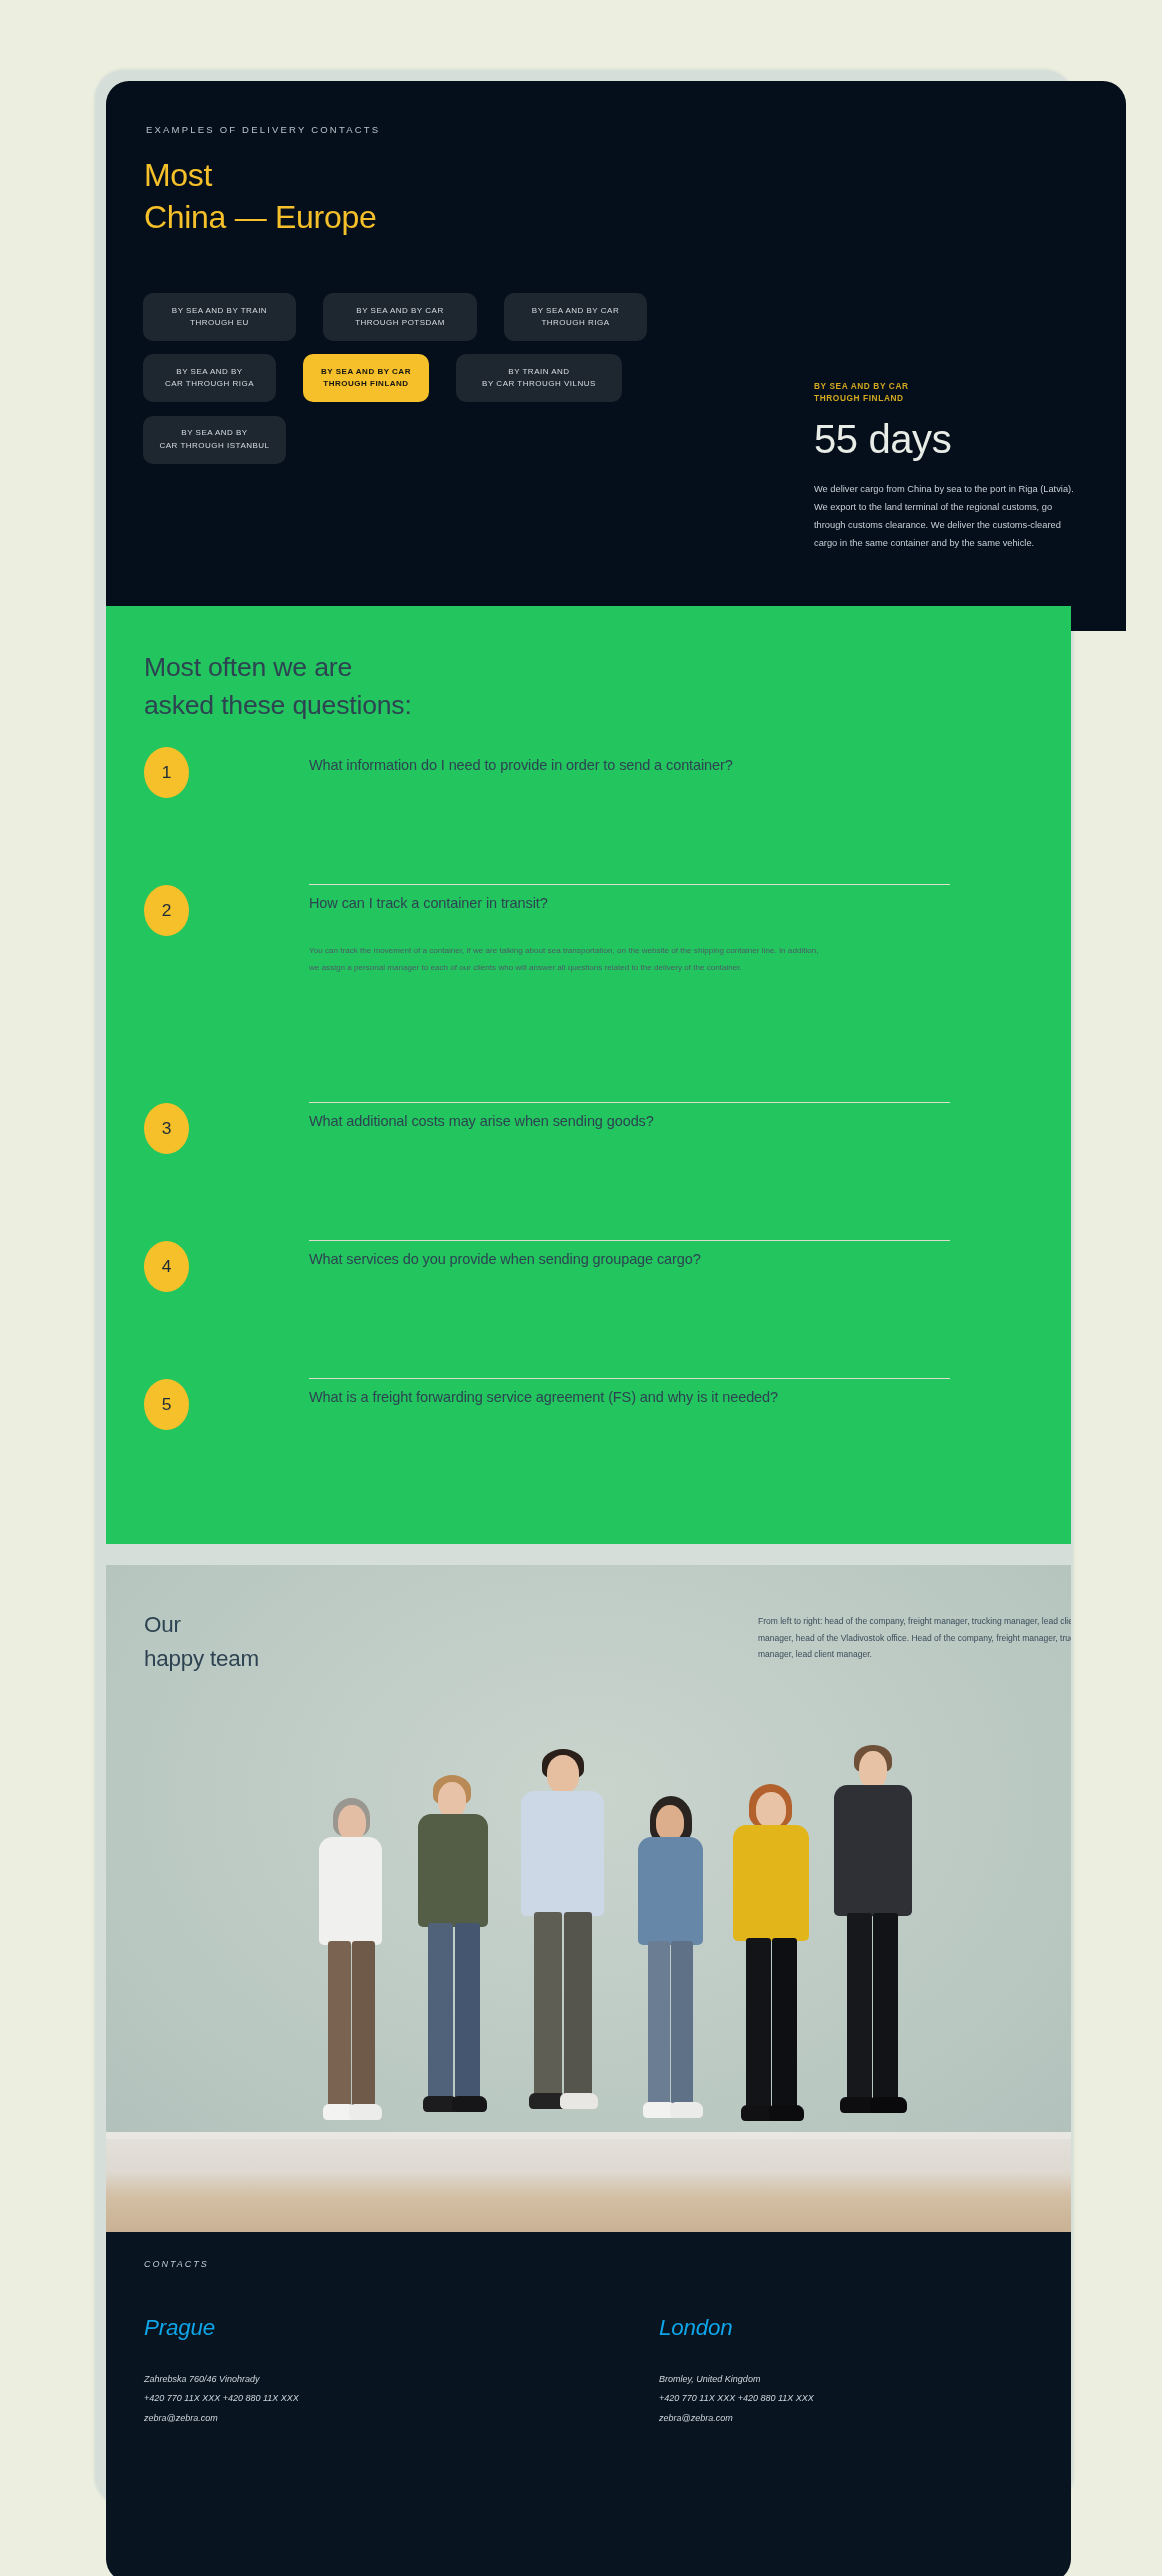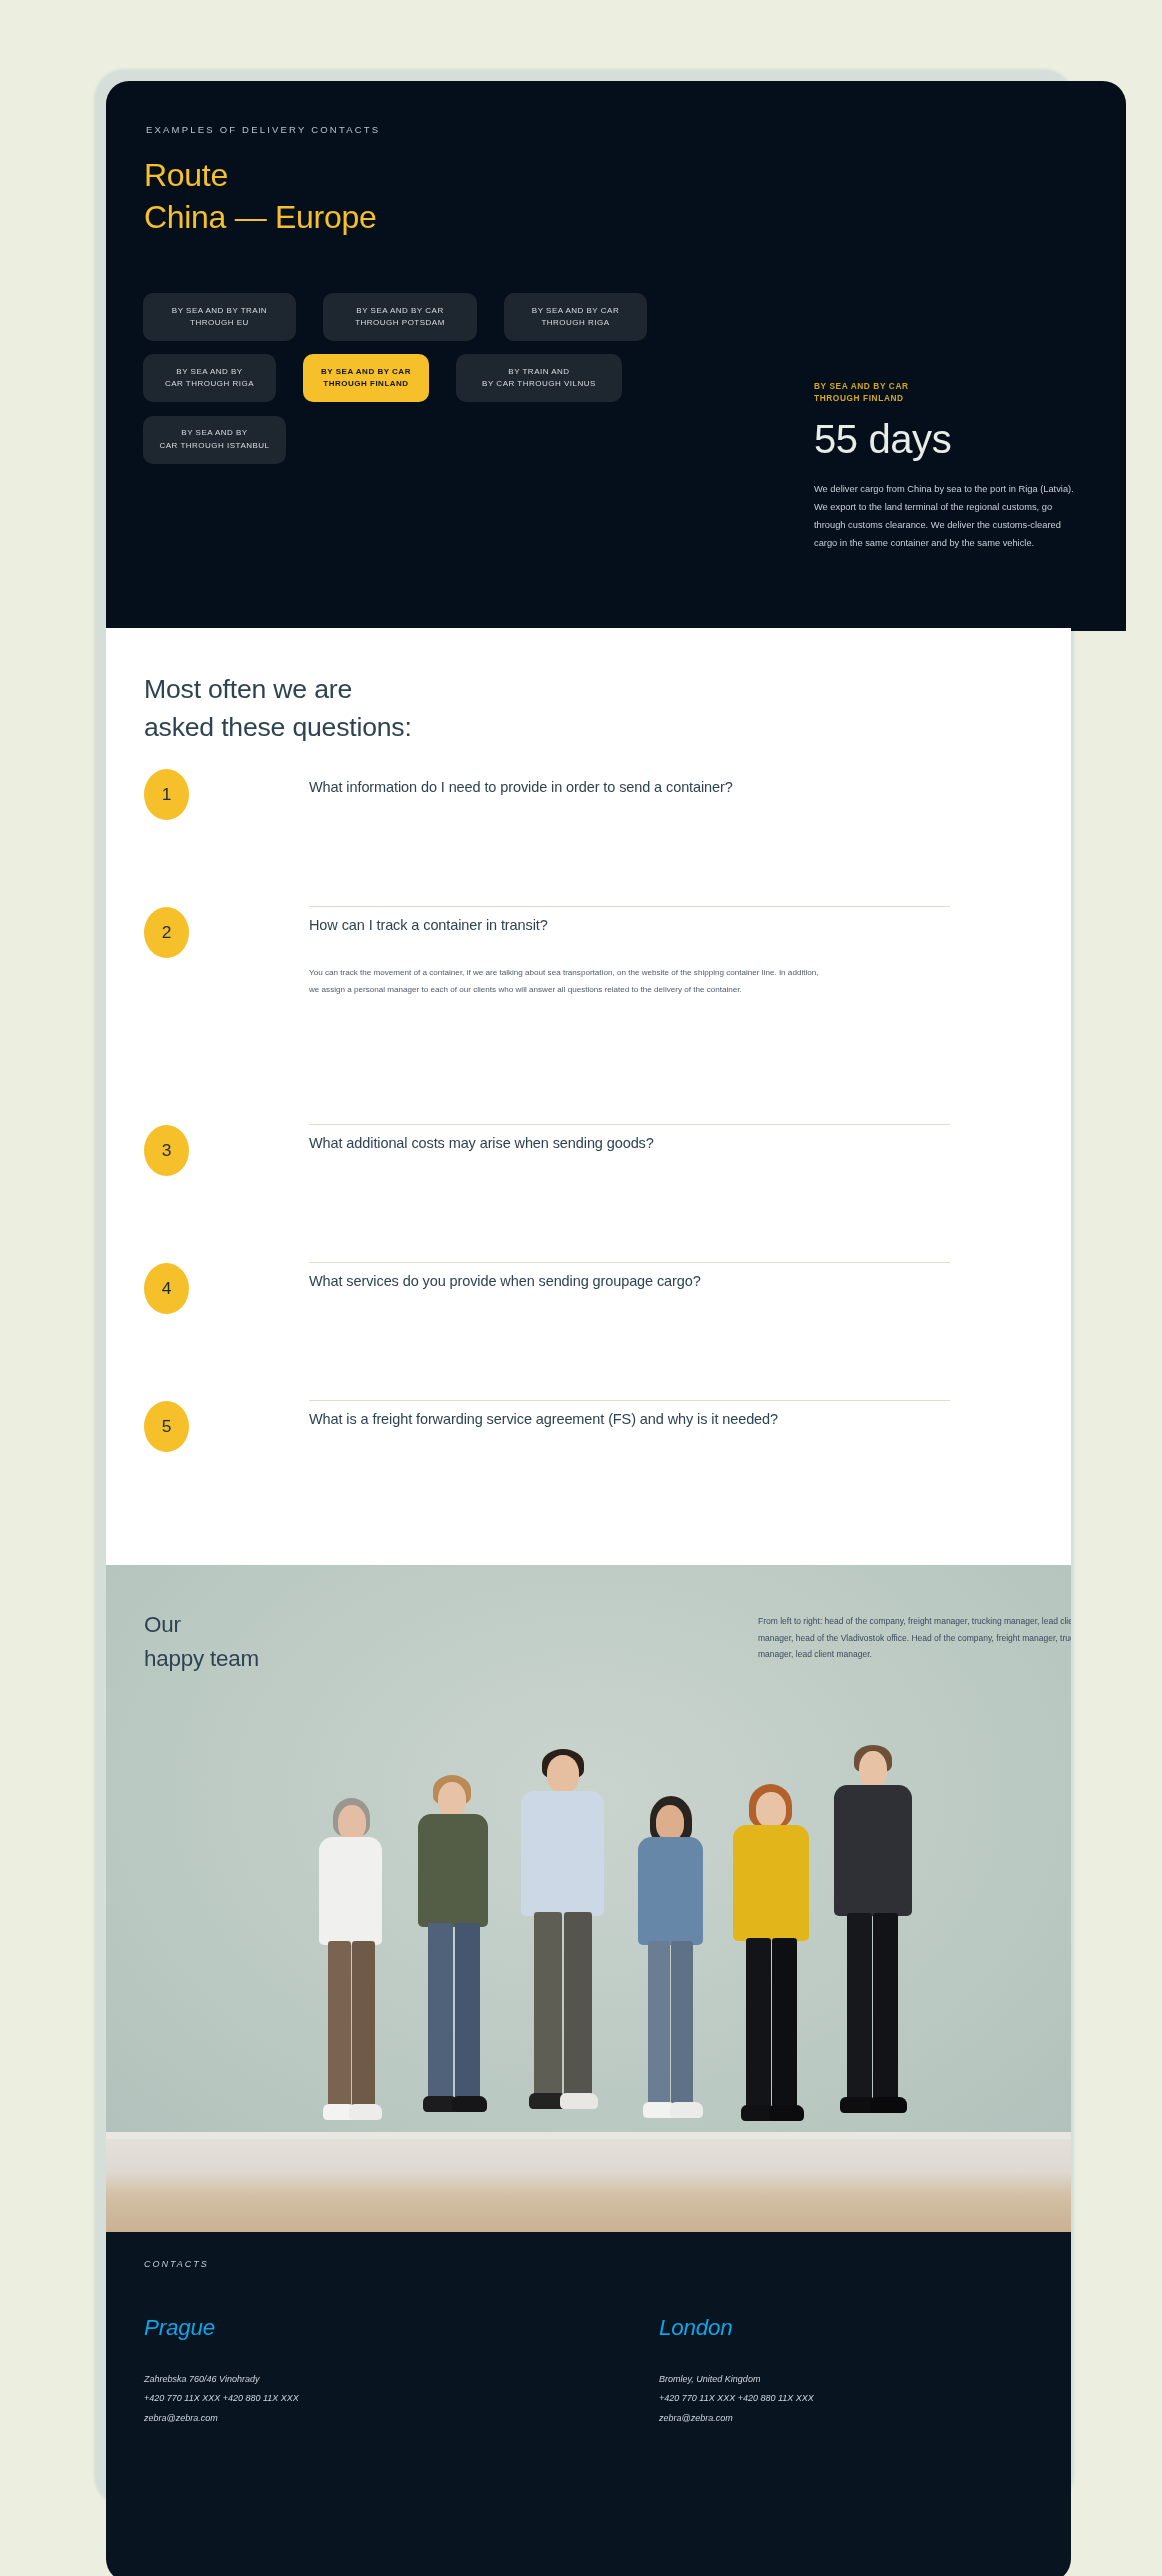--- a/index.html
+++ b/index.html
@@ -128,24 +128,24 @@
     font-size: 9.3px;
     line-height: 1.95;
     margin-top: 18px;
     width: 266px;
   }
 
   
   .faq {
     position: absolute;
     left: 106px;
-    top: 628px;
+    top: 606px;
     width: 965px;
     height: 938px;
-    background: #ffffff;
+    background: #22c55e;
     padding-left: 28px;
   }
   .faq-title {
     position: absolute;
     left: 38px;
     top: 42px;
     color: #2e4352;
     font-size: 26.6px;
     line-height: 1.44;
     font-weight: 400;
@@ -290,21 +290,21 @@
 </style>
 </head>
 <body>
 
 <div class="page-frame"></div>
 
 <section class="hero">
   <div class="eyebrow">EXAMPLES OF DELIVERY CONTACTS</div>
 
   <h1 class="hero-title">
-    <span>Route</span><br>
+    <span>Most</span><br>
     <span>China — Europe</span>
   </h1>
 
   <div class="tabs">
     <div class="tab-row">
       <button class="tab w1">
         <span><span>BY SEA AND BY TRAIN</span><br><span>THROUGH EU</span></span>
       </button>
       <button class="tab w2">
         <span><span>BY SEA AND BY CAR</span><br><span>THROUGH POTSDAM</span></span>

